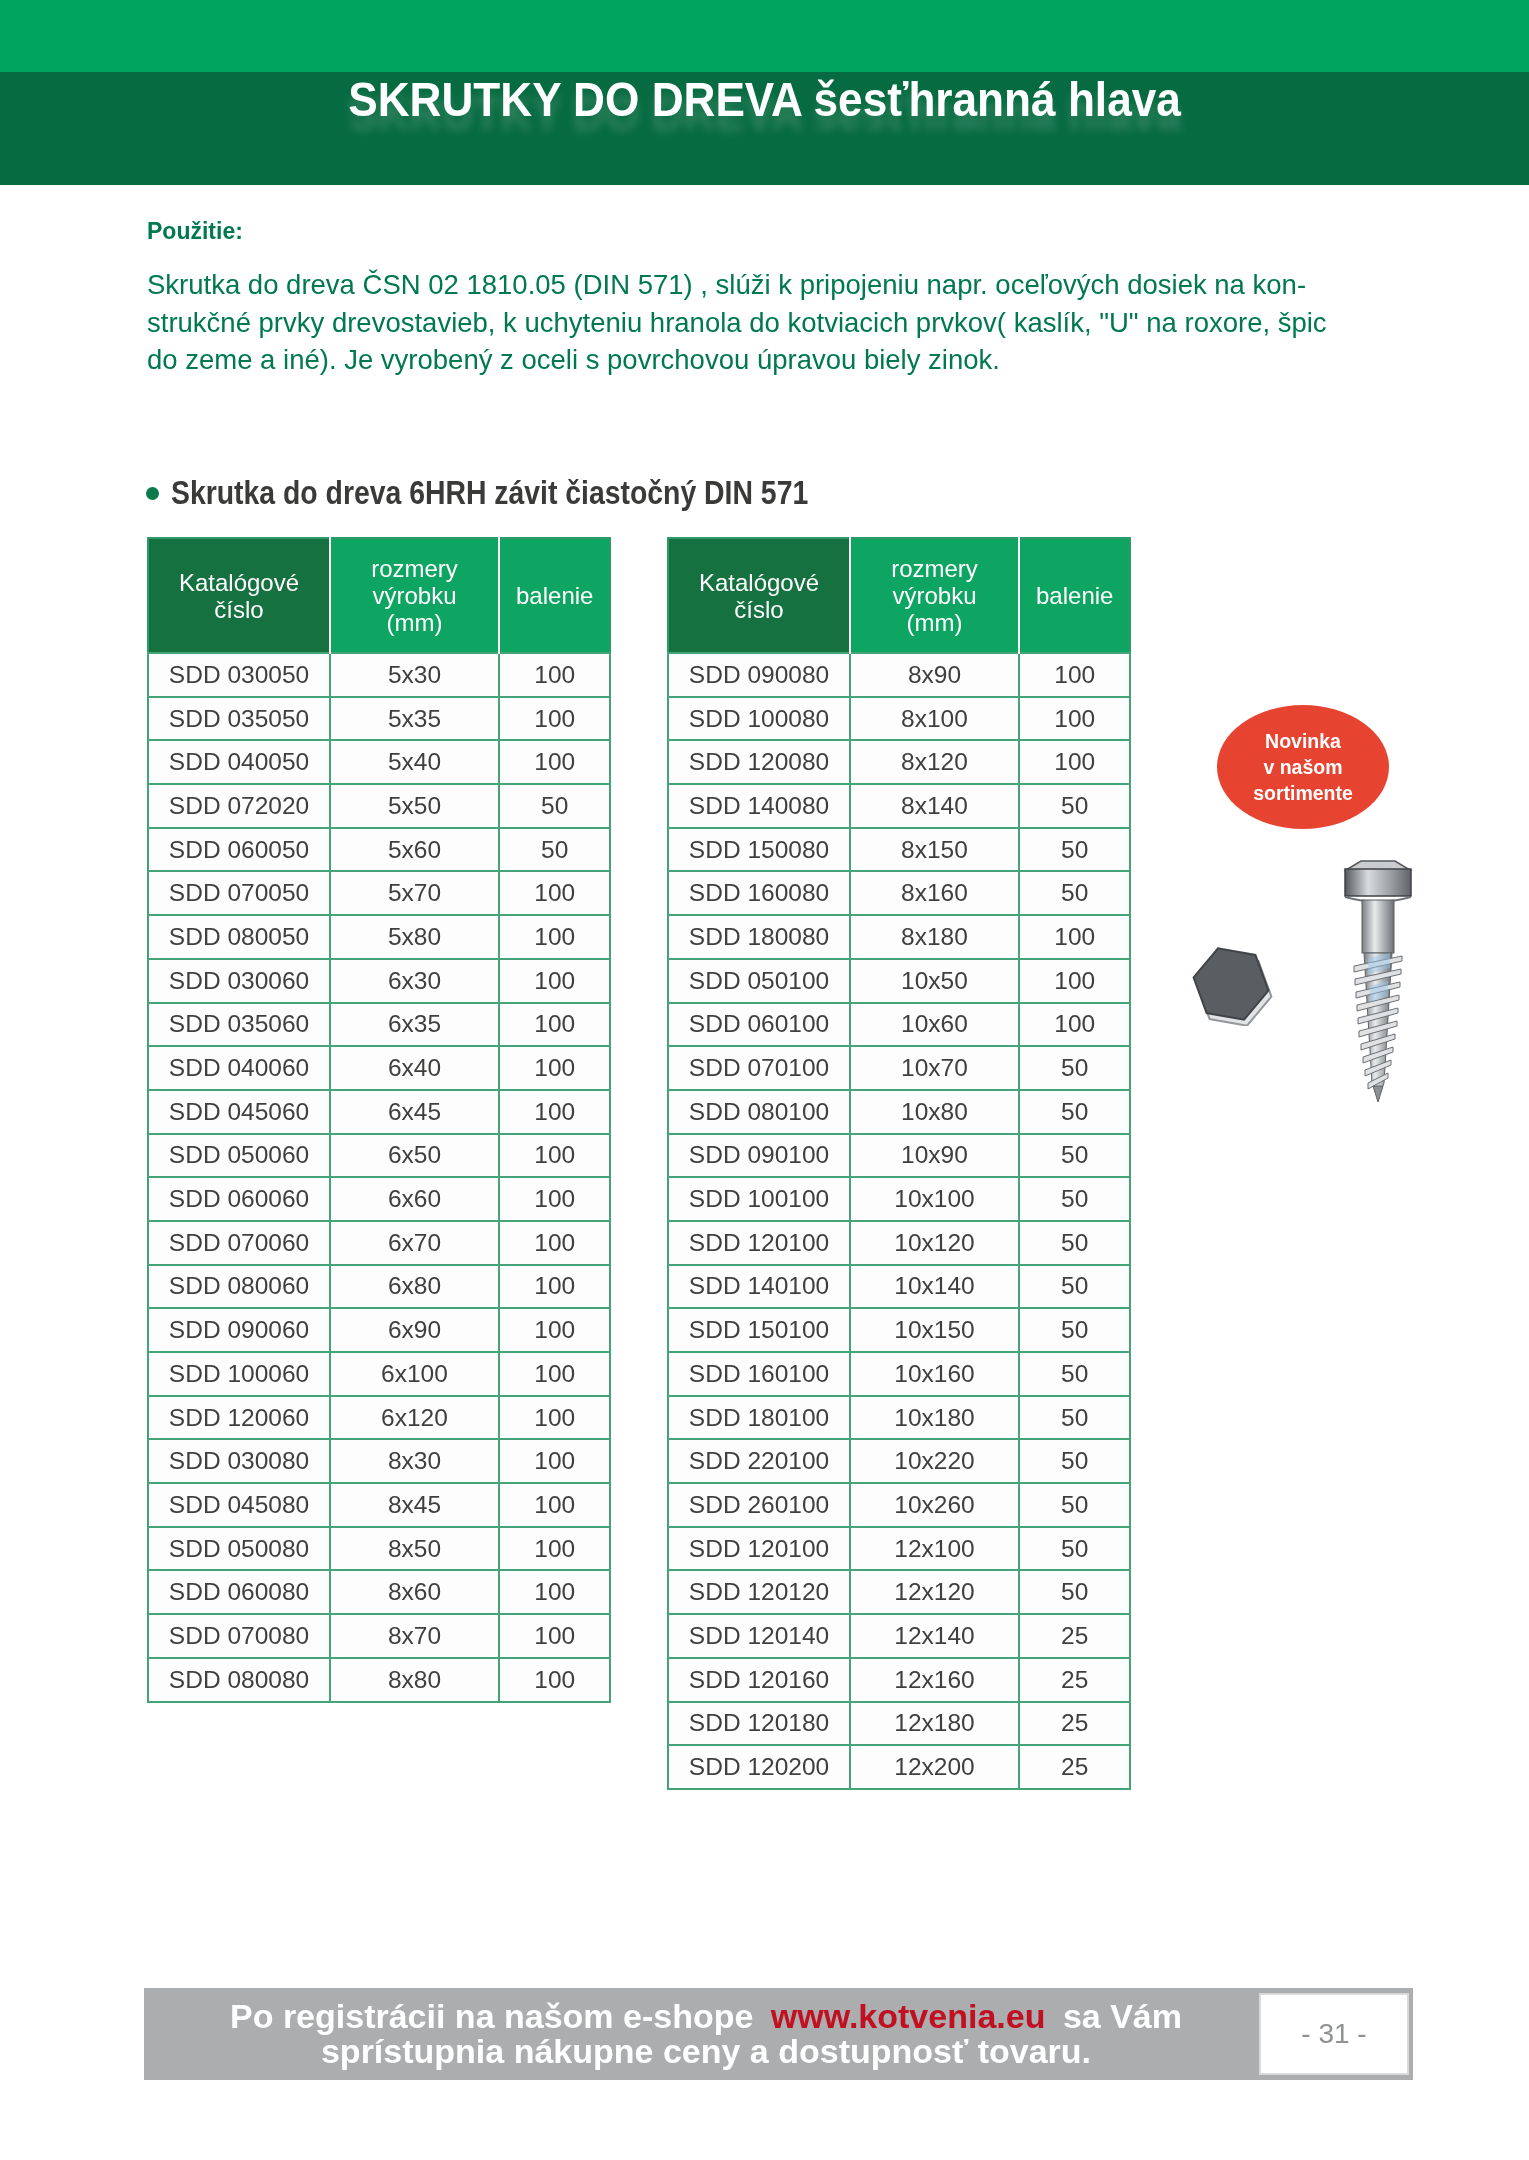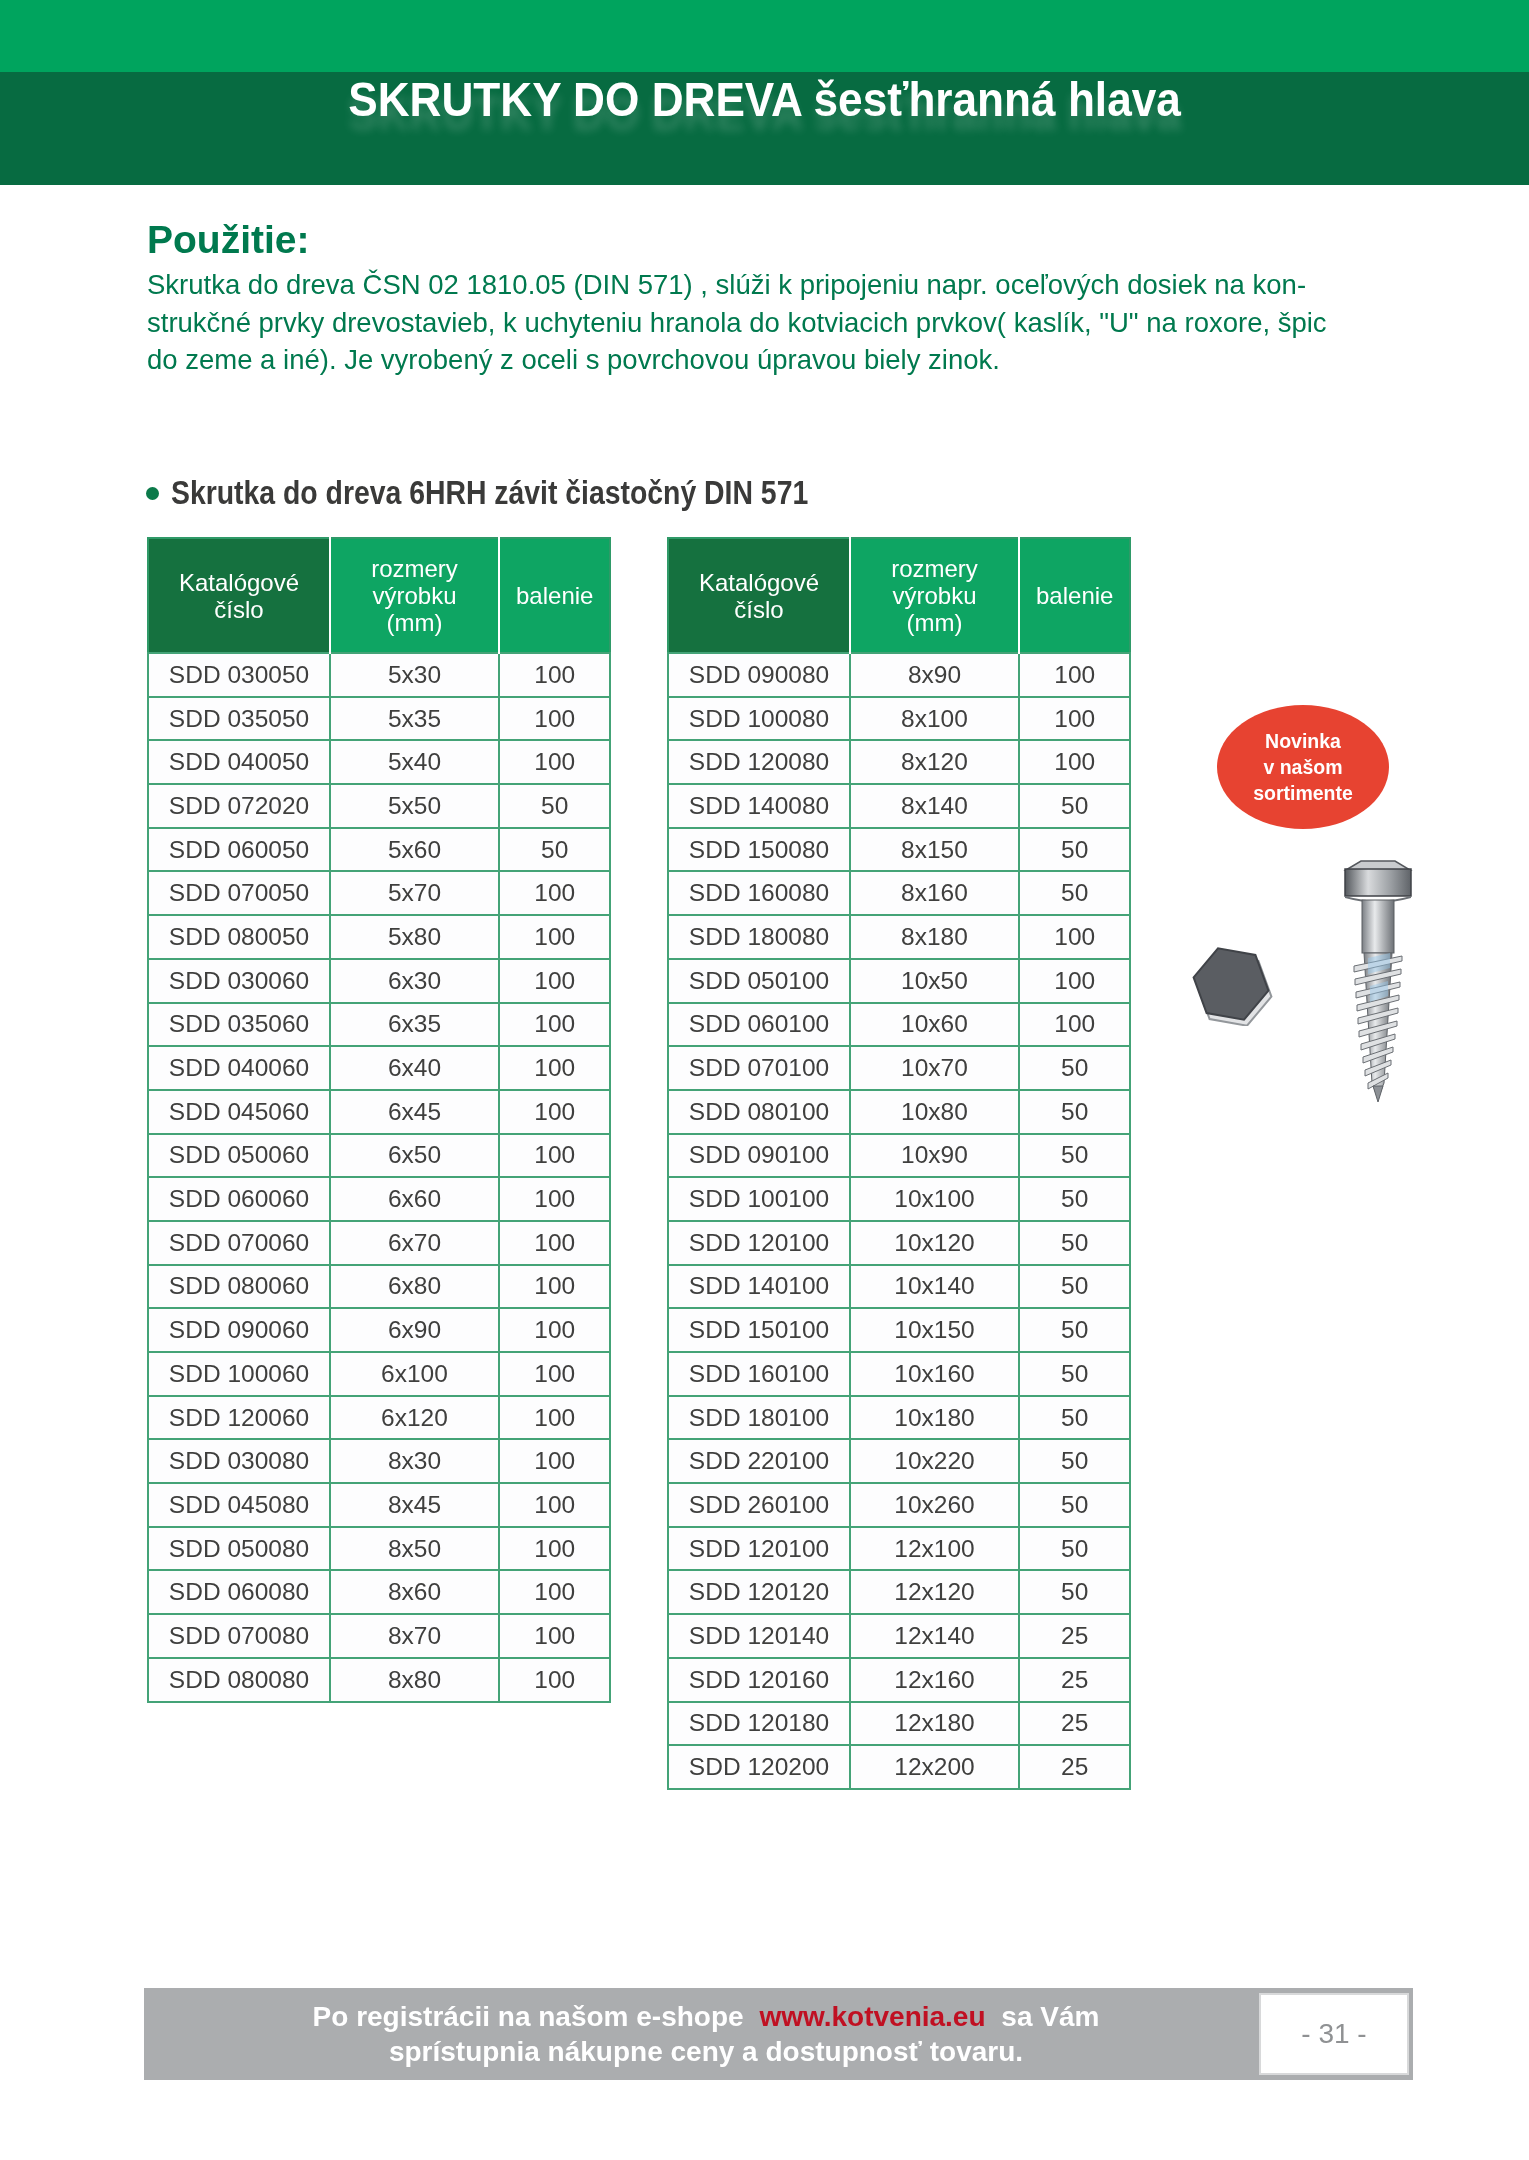--- a/index.html
+++ b/index.html
@@ -12,21 +12,21 @@
     position:absolute; left:0; top:72px; width:1529px; height:113px; background:#076b41;
     display:flex; align-items:flex-start; justify-content:center;
   }
   .titleband h1 {
     margin:0; color:#ffffff; font-size:48px; font-weight:bold; letter-spacing:0px;
     transform:scaleX(0.92); transform-origin:center;
     text-shadow:0 14px 10px rgba(255,255,255,0.18);
     white-space:nowrap;
   }
   .usage-heading {
-    position:absolute; left:147px; top:218px; color:#00794e; font-size:39px; font-weight:bold;
+    position:absolute; left:147px; top:218px; color:#00794e; font-size:23px; font-weight:bold;
   }
   .usage-text {
     position:absolute; left:147px; top:266px; color:#00794e; font-size:27.5px; line-height:37.5px;
   }
   .bullet-line { position:absolute; left:146px; top:474px; display:flex; align-items:center; }
   .bullet-dot { width:13px; height:13px; border-radius:50%; background:#0b7a4a; margin-right:12px; flex:0 0 auto; }
   .bullet-text {
     color:#3a3a39; font-size:33px; font-weight:bold; transform:scaleX(0.86); transform-origin:left center;
     white-space:nowrap;
   }
@@ -54,21 +54,21 @@
     color:#ffffff; font-size:19.5px; font-weight:bold; line-height:26px; text-align:center;
   }
   .hex-top  { position:absolute; left:1186px; top:946px; }
   .screw-side { position:absolute; left:1328px; top:858px; }
   .footer-bar {
     position:absolute; left:144px; top:1988px; width:1269px; height:92px; background:#abadaf;
   }
   .footer-text {
     position:absolute; left:0; top:0; width:1124px; height:92px;
     display:flex; flex-direction:column; align-items:center; justify-content:center;
-    color:#ffffff; font-size:28px; font-weight:bold; line-height:35px; text-align:center;
+    color:#ffffff; font-size:34px; font-weight:bold; line-height:35px; text-align:center;
   }
   .footer-link { color:#c01022; margin:0 8px; }
   .pageno-box {
     position:absolute; right:4px; top:5px; bottom:5px; width:150px; background:#ffffff;
     border:2px solid #d8d9da; box-sizing:border-box;
     display:flex; align-items:center; justify-content:center;
     color:#8f9193; font-size:28px;
   }
 </style>
 </head>

